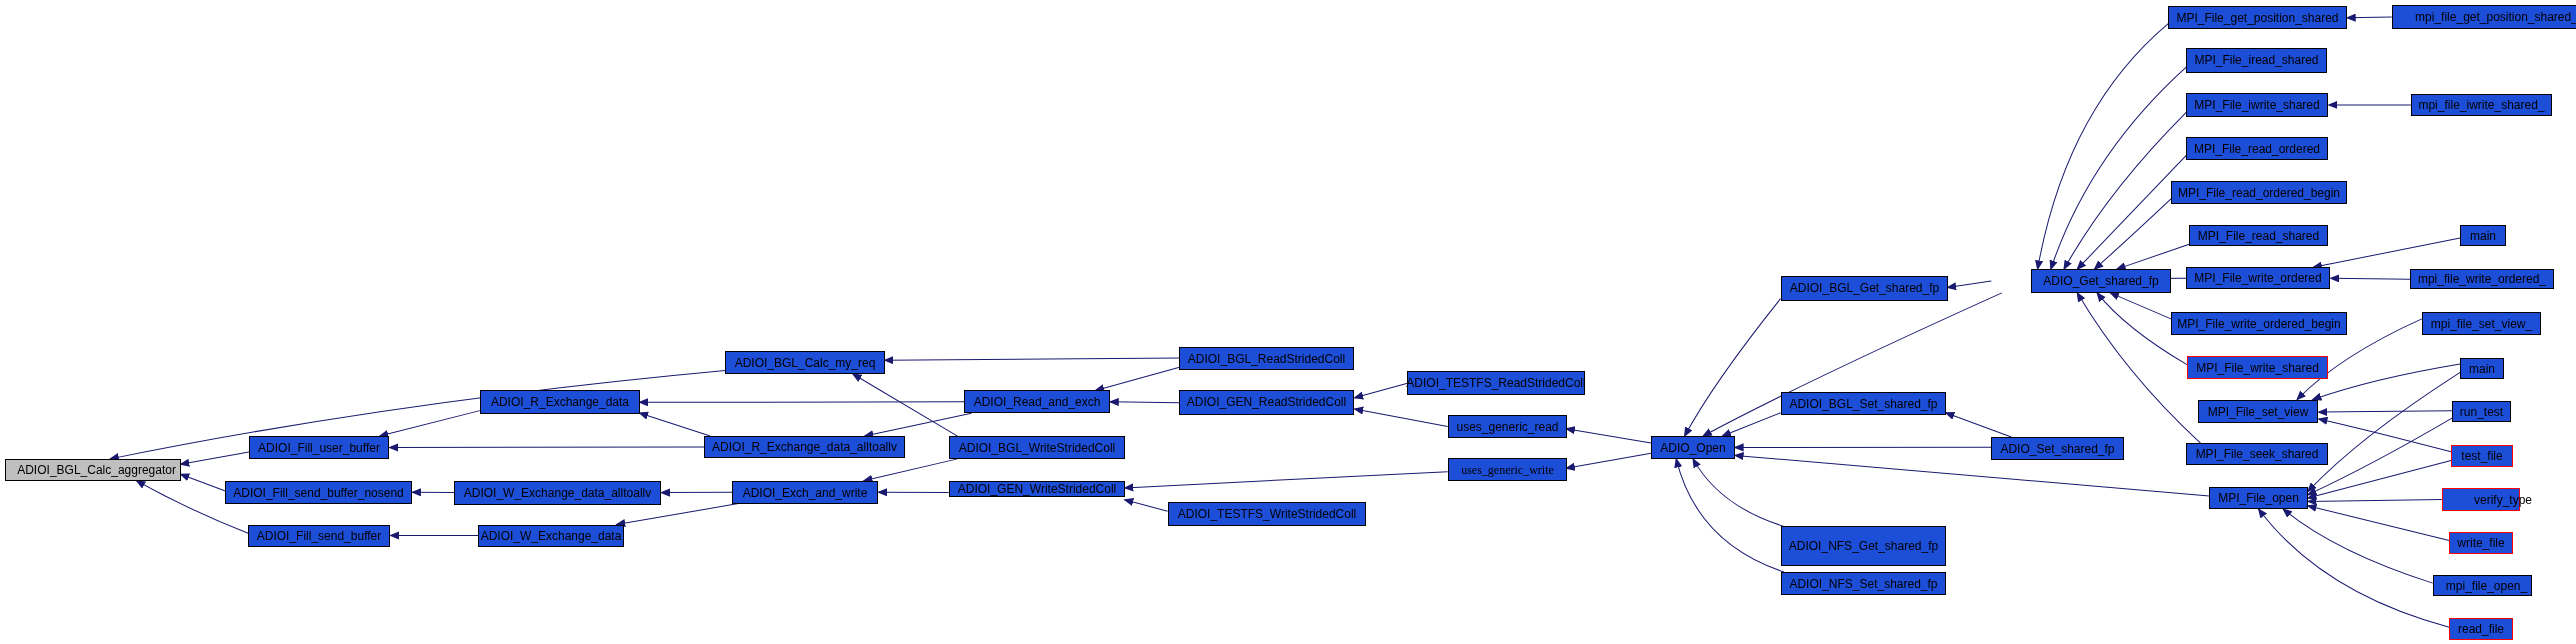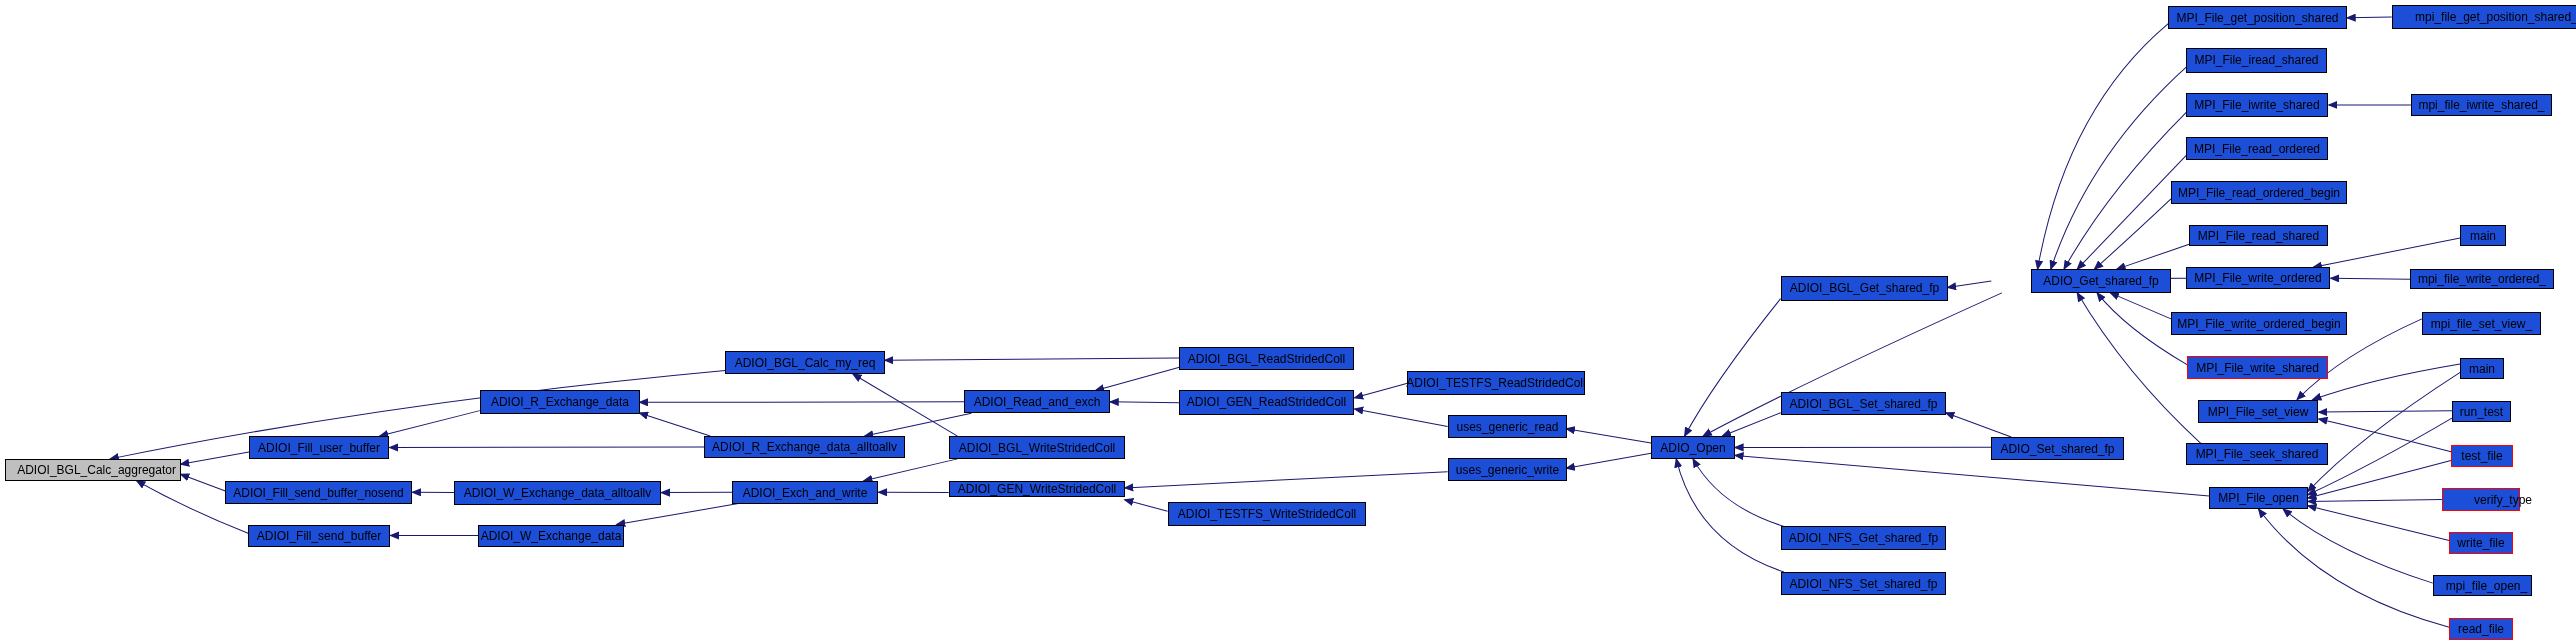--- a/index.html
+++ b/index.html
@@ -94,25 +94,25 @@
     <div class="node" style="left: 704px; top: 436px; width: 201px; height: 22px;">ADIOI_R_Exchange_data_alltoallv</div>
     <div class="node" style="left: 732px; top: 481px; width: 146px; height: 23px;">ADIOI_Exch_and_write</div>
     <div class="node" style="left: 964px; top: 390px; width: 146px; height: 23px;">ADIOI_Read_and_exch</div>
     <div class="node" style="left: 949px; top: 436px; width: 176px; height: 23px;">ADIOI_BGL_WriteStridedColl</div>
     <div class="node" style="left: 949px; top: 481px; width: 176px; height: 16px;">ADIOI_GEN_WriteStridedColl</div>
     <div class="node" style="left: 1179px; top: 347px; width: 175px; height: 23px;">ADIOI_BGL_ReadStridedColl</div>
     <div class="node" style="left: 1179px; top: 390px; width: 175px; height: 24.6px;">ADIOI_GEN_ReadStridedColl</div>
     <div class="node" style="left: 1407px; top: 371px; width: 178px; height: 24px;">ADIOI_TESTFS_ReadStridedColl</div>
     <div class="node" style="left: 1168px; top: 502px; width: 198px; height: 24px;">ADIOI_TESTFS_WriteStridedColl</div>
     <div class="node" style="left: 1448px; top: 415px; width: 119px; height: 23px;">uses_generic_read</div>
-    <div class="node" style="left: 1448px; top: 458px; width: 119px; height: 23px;">uses_generic_write</div>
+    <div class="node" style="left: 1448px; top: 458px; width: 119px; height: 23px; font-family: Liberation Serif, serif;">uses_generic_write</div>
     <div class="node" style="left: 1651px; top: 436px; width: 84px; height: 23px;">ADIO_Open</div>
     <div class="node" style="left: 1781px; top: 276px; width: 167px; height: 24.6px;">ADIOI_BGL_Get_shared_fp</div>
     <div class="node" style="left: 1781px; top: 392px; width: 165px; height: 23px;">ADIOI_BGL_Set_shared_fp</div>
-    <div class="node" style="left: 1781px; top: 526px; width: 165px; height: 24px;">ADIOI_NFS_Get_shared_fp</div>
+    <div class="node" style="left: 1781px; top: 526px; width: 165px; height: 40px;">ADIOI_NFS_Get_shared_fp</div>
     <div class="node" style="left: 1781px; top: 572px; width: 165px; height: 23px;">ADIOI_NFS_Set_shared_fp</div>
     <div class="node" style="left: 1991px; top: 269px; width: 140px; height: 24px; margin-left: 40px;">ADIO_Get_shared_fp</div>
     <div class="node" style="left: 1991px; top: 437px; width: 133px; height: 23px;">ADIO_Set_shared_fp</div>
     <div class="node" style="left: 2168px; top: 6.4px; width: 179px; height: 23px;">MPI_File_get_position_shared</div>
     <div class="node" style="left: 2186px; top: 48px; width: 141px; height: 24.6px;">MPI_File_iread_shared</div>
     <div class="node" style="left: 2186px; top: 93px; width: 142px; height: 24px;">MPI_File_iwrite_shared</div>
     <div class="node" style="left: 2186px; top: 137px; width: 142px; height: 23px;">MPI_File_read_ordered</div>
     <div class="node" style="left: 2171px; top: 181px; width: 176px; height: 23px;">MPI_File_read_ordered_begin</div>
     <div class="node" style="left: 2189px; top: 225px; width: 139px; height: 21px;">MPI_File_read_shared</div>
     <div class="node" style="left: 2186px; top: 267px; width: 144px; height: 22px;">MPI_File_write_ordered</div>

